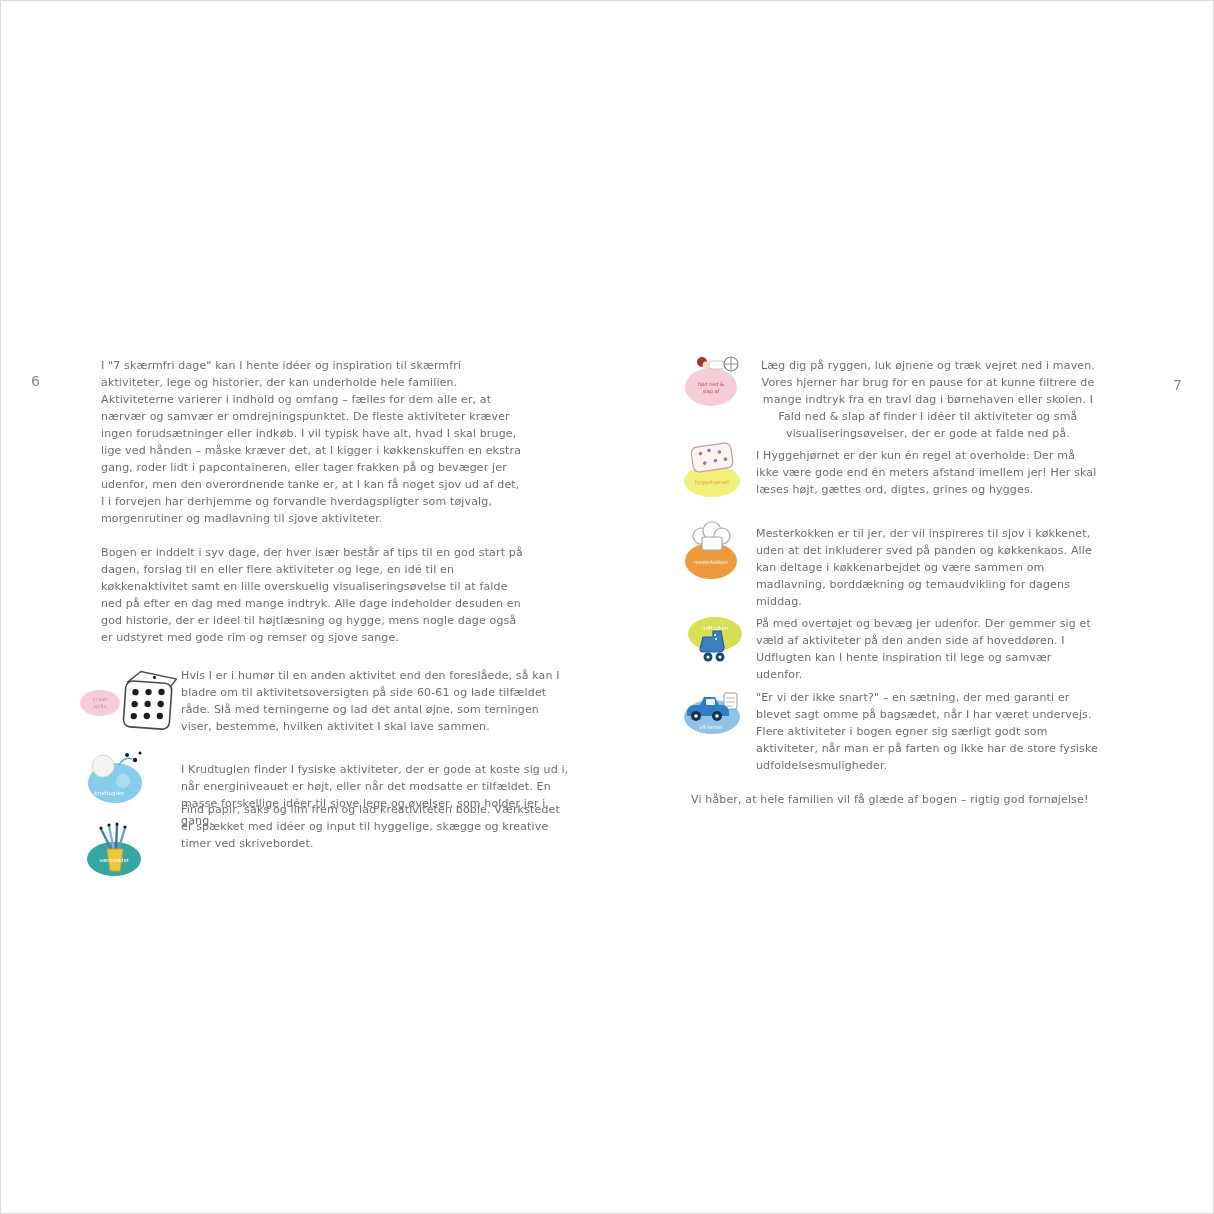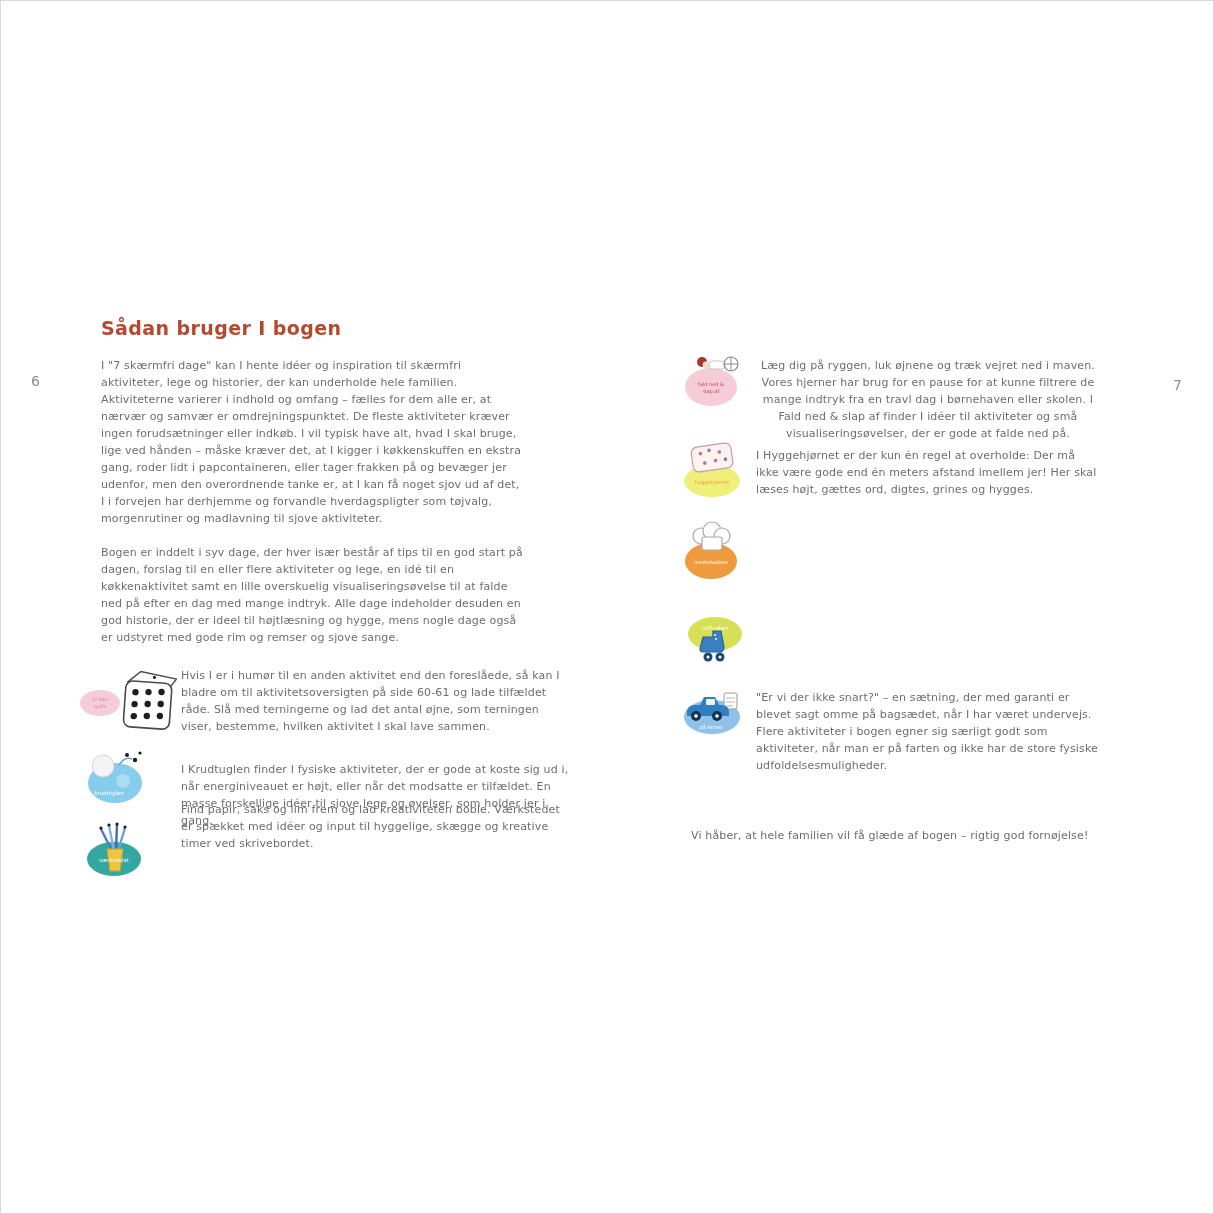--- a/index.html
+++ b/index.html
@@ -17,33 +17,32 @@
   }
   .para{
     position:absolute;color:#6e6e6e;font-size:11px;line-height:17px;letter-spacing:.15px;
   }
   .left-col{left:100px;width:424px;}
   .item-text-left{left:180px;width:392px;}
   .item-text-right{left:755px;width:344px;}
   .icon{position:absolute;}
   svg text{font-family:"DejaVu Sans",sans-serif;}
   .closing{
-    position:absolute;left:690px;top:828px;width:430px;
+    position:absolute;left:690px;top:792px;width:430px;
     color:#6e6e6e;font-size:11px;letter-spacing:.15px;
   }
 </style>
 </head>
 <body>
 
 <div id="stage">
 
   <div class="pagenum" style="left:30px;top:372px;">6</div>
   <div class="pagenum" style="left:1172px;top:376px;">7</div>
 
-  <div class="heading">Sådan bruger I bogen</div>
 
   <div class="para left-col" style="top:356px;">I "7 skærmfri dage" kan I hente idéer og inspiration til skærmfri aktiviteter, lege og historier, der kan underholde hele familien. Aktiviteterne varierer i indhold og omfang – fælles for dem alle er, at nærvær og samvær er omdrejningspunktet. De fleste aktiviteter kræver ingen forudsætninger eller indkøb. I vil typisk have alt, hvad I skal bruge, lige ved hånden – måske kræver det, at I kigger i køkkenskuffen en ekstra gang, roder lidt i papcontaineren, eller tager frakken på og bevæger jer udenfor, men den overordnende tanke er, at I kan få noget sjov ud af det, I i forvejen har derhjemme og forvandle hverdagspligter som tøjvalg, morgenrutiner og madlavning til sjove aktiviteter.</div>
   <div class="para left-col" style="top:543px;">Bogen er inddelt i syv dage, der hver især består af tips til en god start på dagen, forslag til en eller flere aktiviteter og lege, en idé til en køkkenaktivitet samt en lille overskuelig visualiseringsøvelse til at falde ned på efter en dag med mange indtryk. Alle dage indeholder desuden en god historie, der er ideel til højtlæsning og hygge, mens nogle dage også er udstyret med gode rim og remser og sjove sange.</div>
 
   <div class="icon" style="left:76px;top:664px;">
     <svg width="100" height="70" viewBox="0 0 100 70">
       <ellipse cx="23" cy="38" rx="20" ry="13" fill="#f6ccd8"></ellipse>
       <text x="23" y="36" font-size="5" fill="#cf8f99" text-anchor="middle">vi kan</text>
       <text x="23" y="43" font-size="5" fill="#cf8f99" text-anchor="middle">spille</text>
       <g transform="translate(46,4) rotate(4 24 30)">
@@ -132,34 +131,36 @@
   <div class="icon" style="left:678px;top:518px;">
     <svg width="66" height="64" viewBox="0 0 66 64">
       <ellipse cx="32" cy="42" rx="26" ry="18" fill="#ef9b3d"></ellipse>
       <circle cx="22" cy="17" r="8" fill="#ffffff" stroke="#a8a8a8" stroke-width="1.2"></circle>
       <circle cx="33" cy="12" r="9" fill="#ffffff" stroke="#a8a8a8" stroke-width="1.2"></circle>
       <circle cx="43" cy="17" r="8" fill="#ffffff" stroke="#a8a8a8" stroke-width="1.2"></circle>
       <rect x="23" y="18" width="20" height="13" rx="2" fill="#ffffff" stroke="#a8a8a8" stroke-width="1.2"></rect>
       <text x="32" y="45" font-size="4.8" fill="#ffffff" text-anchor="middle">mesterkokken</text>
     </svg>
   </div>
+  <div class="para item-text-right" style="top:524px;">Mesterkokken er til jer, der vil inspireres til sjov i køkkenet, uden at det inkluderer sved på panden og køkkenkaos. Alle kan deltage i køkkenarbejdet og være sammen om madlavning, borddækning og temaudvikling for dagens middag.</div>
 
   <div class="icon" style="left:678px;top:608px;">
     <svg width="68" height="64" viewBox="0 0 68 64">
       <ellipse cx="36" cy="25" rx="27" ry="17" fill="#d6df55"></ellipse>
       <text x="36" y="21" font-size="5.4" fill="#ffffff" text-anchor="middle">udflugten</text>
       <path d="M24,28 h10 v-6 h8 l3,16 q0,5 -5,5 h-16 q-3,0 -3,-3 z" fill="#3c7ec2" stroke="#2a5d94" stroke-width="1.2"></path>
       <circle cx="29" cy="48" r="4.5" fill="#1d4977"></circle>
         <circle cx="29" cy="48" r="1.5" fill="#ffffff"></circle>
       <circle cx="41" cy="48" r="4.5" fill="#1d4977"></circle>
         <circle cx="41" cy="48" r="1.5" fill="#ffffff"></circle>
       <circle cx="36" cy="26" r="1" fill="#ffffff"></circle>
         <circle cx="37" cy="30" r="1" fill="#ffffff"></circle>
     </svg>
   </div>
+  <div class="para item-text-right" style="top:614px;">På med overtøjet og bevæg jer udenfor. Der gemmer sig et væld af aktiviteter på den anden side af hoveddøren. I Udflugten kan I hente inspiration til lege og samvær udenfor.</div>
 
   <div class="icon" style="left:678px;top:680px;">
     <svg width="68" height="60" viewBox="0 0 68 60">
       <ellipse cx="33" cy="36" rx="28" ry="17" fill="#8fc1e9"></ellipse>
       <rect x="45" y="12" width="13" height="16" rx="2" fill="#ffffff" stroke="#9a9a9a" stroke-width="1"></rect>
       <line x1="47" y1="17" x2="56" y2="17" stroke="#b5b5b5" stroke-width="1"></line>
       <line x1="47" y1="21" x2="56" y2="21" stroke="#b5b5b5" stroke-width="1"></line>
       <line x1="47" y1="25" x2="54" y2="25" stroke="#b5b5b5" stroke-width="1"></line>
       <path d="M8,32 q0,-8 8,-8 h5 l4,-8 h11 l4,8 h3 q7,0 7,8 v3 h-42 z" fill="#2f7fc1"></path>
       <rect x="27" y="18" width="9" height="6" rx="1" fill="#e8f3fb"></rect>

